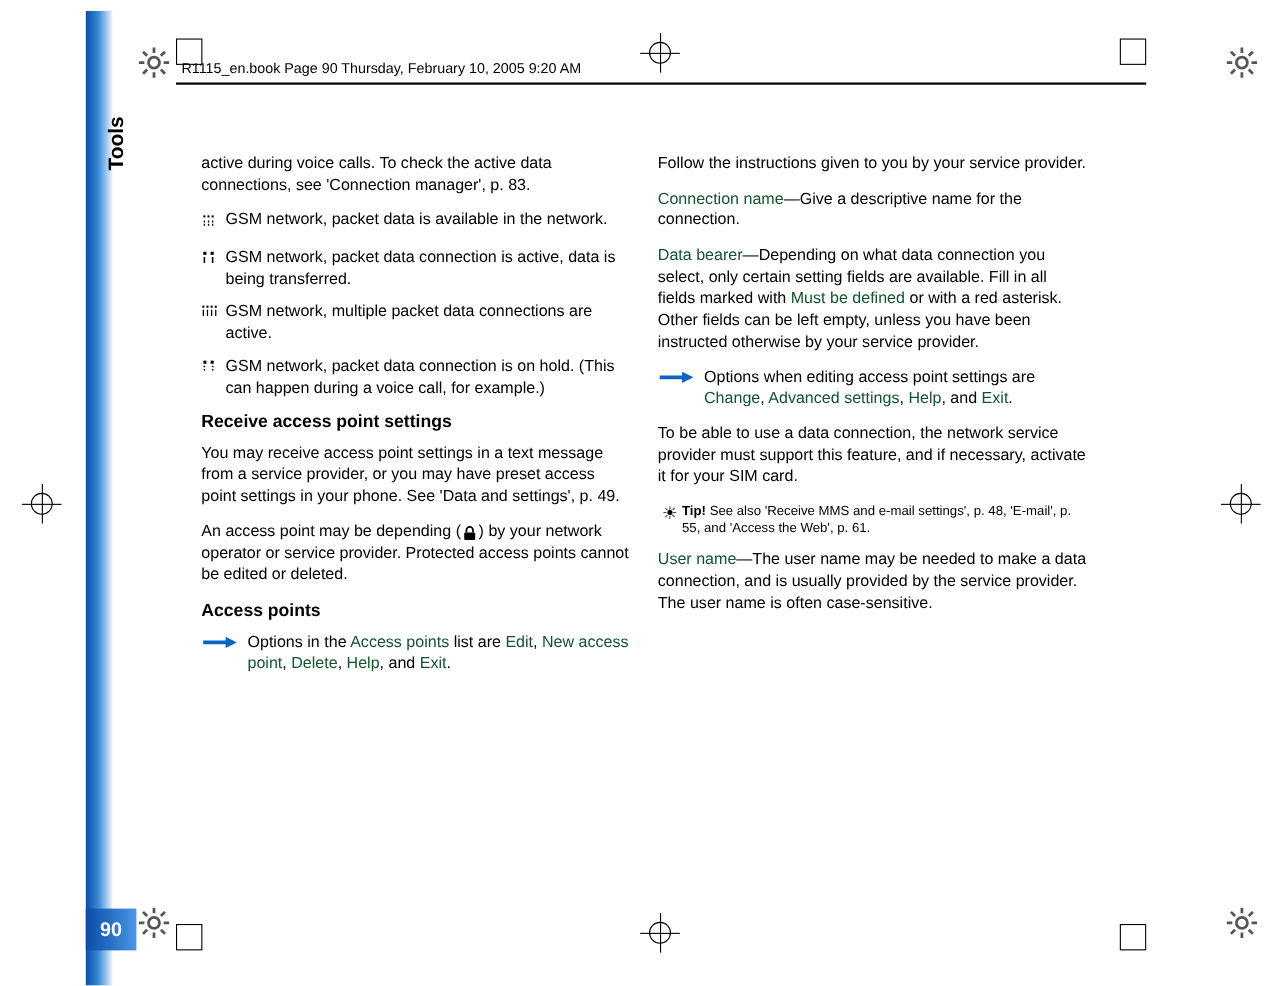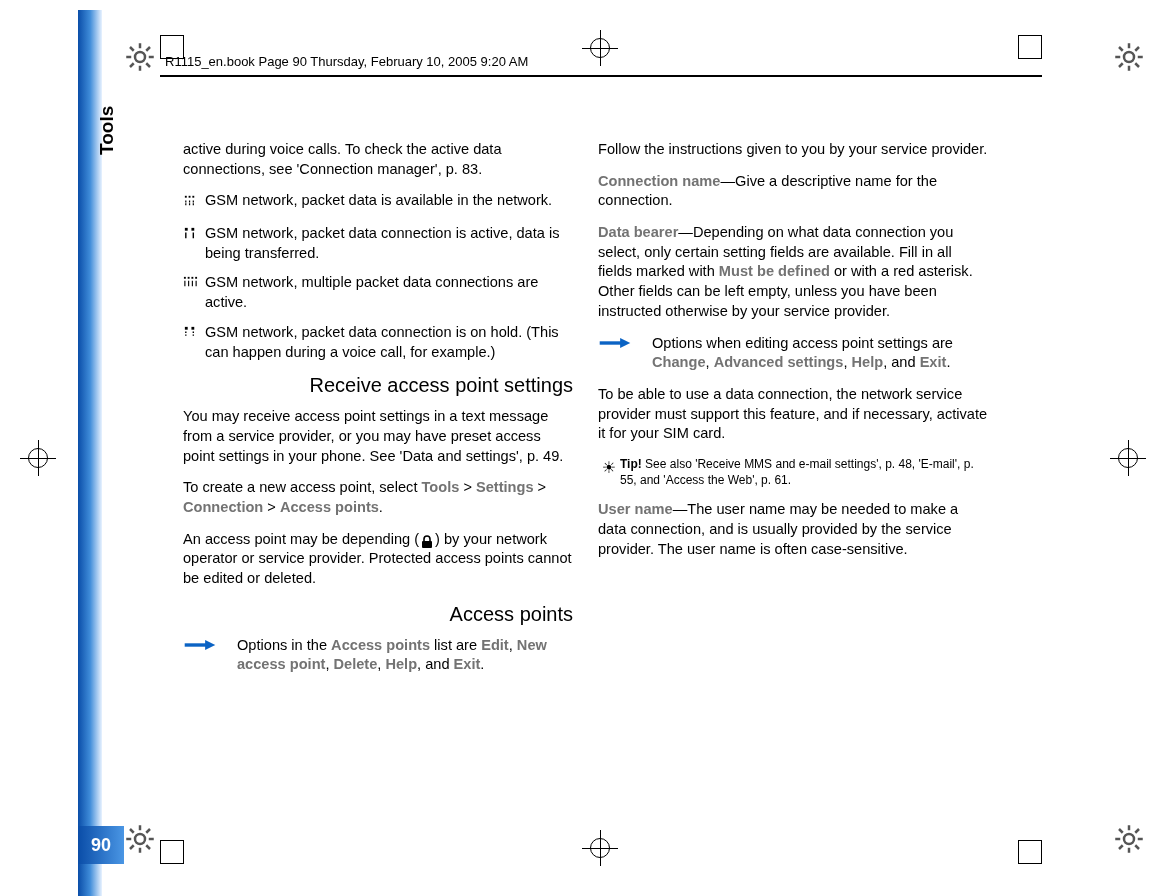--- a/index.html
+++ b/index.html
@@ -27,24 +27,24 @@
     background:linear-gradient(90deg,#0a4da8 0%,#3f8cd9 50%,#e8f2ff 100%);}
   .side-label{position:absolute;left:96px;top:155px;font-size:19px;font-weight:600;color:#000;
     transform:rotate(-90deg);transform-origin:left top;}
   .pagebox{position:absolute;left:78px;top:790px;width:46px;height:38px;
     background:linear-gradient(90deg,#0a4da8 0%,#4a96e4 100%);color:#fff;font-weight:700;
     display:flex;align-items:center;justify-content:center;font-size:18px;margin-top:36px;}
   .col{position:absolute;top:140px;width:390px;font-size:14.6px;line-height:1.35;}
   .col1{left:183px;}
   .col2{left:598px;}
   p{margin:0 0 12px 0;}
-  h3{font-size:20px;font-weight:400;margin:6px 0 8px 0;text-align:right;}
-  .blue{color:#737373;font-weight:700;}
+  h3{font-size:16px;font-weight:700;margin:6px 0 8px 0;}
+  .blue{color:#14532d;font-weight:400;}
   .dark{font-weight:700;}
-  .opt-row{display:flex;margin:0 0 12px 0;gap:12px;}
+  .opt-row{display:flex;margin:0 0 12px 0;}
   .opt-arrow{flex:0 0 38px;padding-top:1px;}
   .opt-arrow svg{width:34px;height:16px;}
   .opt-txt{flex:1;font-size:14.6px;line-height:1.35;padding-left:4px;}
   .tip-row{display:flex;margin:0 0 12px 0;}
   .tip-icon{flex:0 0 22px;font-size:16px;padding-top:1px;text-align:center;}
   .tip-txt{flex:1;font-size:12px;line-height:1.35;}
   .ind-row{display:flex;margin:0 0 10px 0;}
   .ind-icon{flex:0 0 22px;padding-top:2px;}
   .ind-icon svg{width:15px;height:15px;}
   .ind-txt{flex:1;font-size:14.6px;line-height:1.35;}
@@ -168,23 +168,20 @@
             <rect x="2" y="2" width="3" height="3" fill="#000"></rect>
             <rect x="9" y="2" width="3" height="3" fill="#000"></rect>
             <path d="M3 7 v6 M11 7 v6" stroke="#000" stroke-width="1.5" stroke-dasharray="1.5,1.5"></path>
           </svg></div>
       <div class="ind-txt"> GSM network, packet data connection is on hold. (This can happen during a voice call, for example.)</div>
     </div>
 
     <h3>Receive access point settings</h3>
     <p>You may receive access point settings in a text message from a service provider, or you may have preset access point settings in your phone. See 'Data and settings', p. 49.</p>
 
-    <p>
-      <span>To create a new access point, select </span><span class="blue">Tools</span><span> &gt; </span><span class="blue">Settings</span><span> &gt; </span><span class="blue">Connection</span><span> &gt; </span><span class="blue">Access points</span><span>.</span>
-    </p>
 
     <p>
       <span>An access point may be depending (</span><span class="lock"><svg viewBox="0 0 16 16">
             <rect x="3" y="7" width="10" height="7" rx="1" fill="#000"></rect>
             <path d="M5 7 V5 a3 3 0 0 1 6 0 V7" fill="none" stroke="#000" stroke-width="1.6"></path>
           </svg></span><span>) by your network operator or service provider. Protected access points cannot be edited or deleted.</span>
     </p>
 
     <h3>Access points</h3>
 

